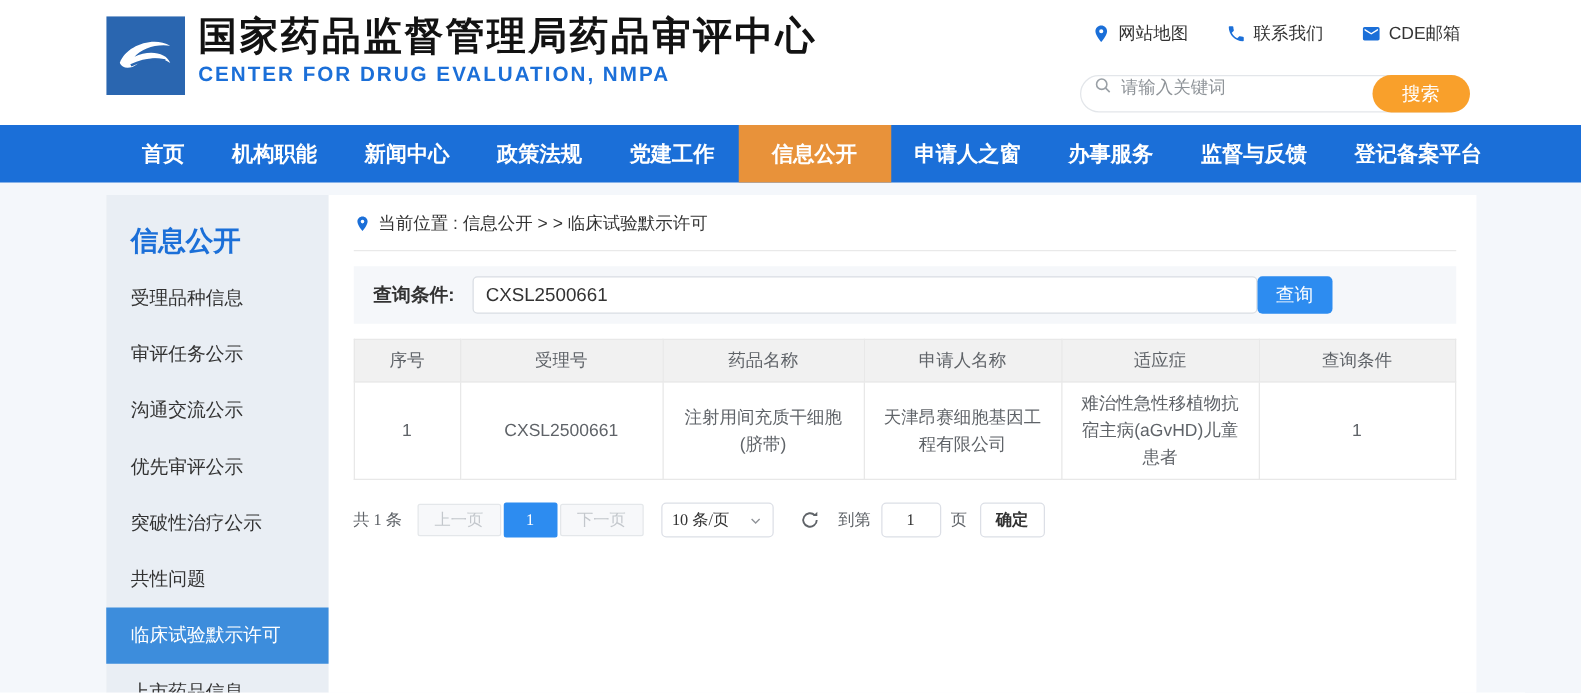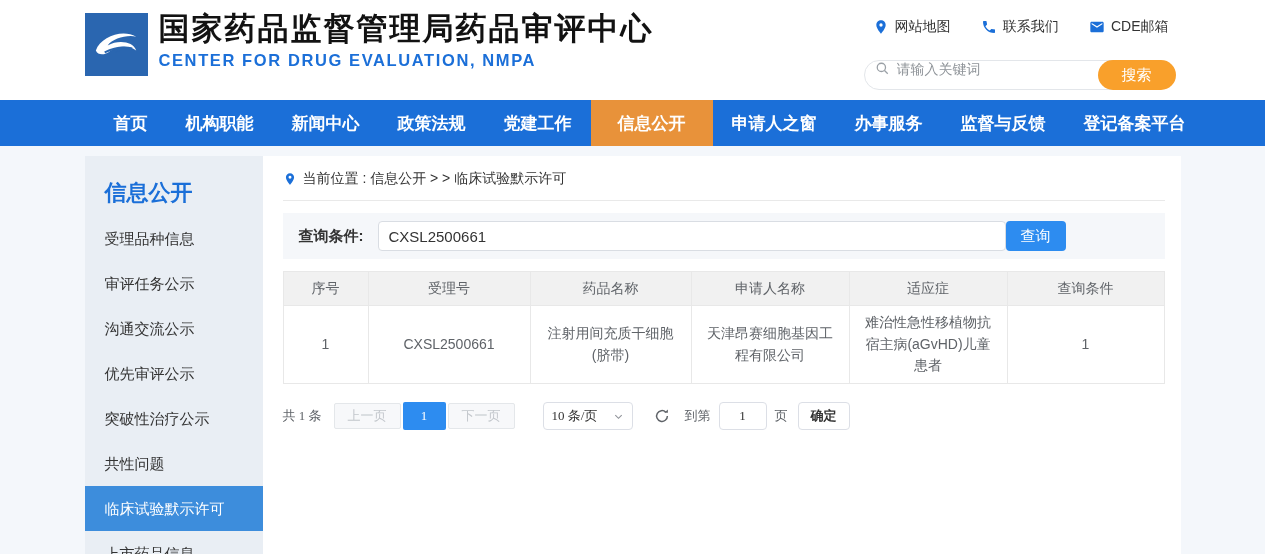--- a/index.html
+++ b/index.html
@@ -49,21 +49,21 @@
 
   table.results { margin-top:12px; width:100%; border-collapse:collapse; table-layout:fixed; }
   table.results th, table.results td { border:1px solid #e8e8e8; text-align:center; font-size:14px; color:#5f6368; font-weight:normal; }
   table.results th { background:#f1f1f1; height:34px; }
   table.results td { height:56px; padding:6px 10px; line-height:1.55; }
 
   .pager { margin-top:18px; display:flex; align-items:center; font-size:13px; color:#5f6368;font-family:Liberation Serif, serif; }
   .pager .total { margin-right:12px; }
   .pg-btn { height:16px; padding:12px 13px; border:1px solid #e4e7ea; background:#f7f8fa; color:#c3c7cc; font-size:13px; display:flex; align-items:center; border-radius:2px; cursor:default; }
   .pg-num { width:43px; height:28px; background:#2d8cf0; color:#fff; display:flex; align-items:center; justify-content:center; border-radius:2px; margin:0 2px; cursor:pointer; }
-  .pg-size { margin-left:28px; width:90px; height:28px; border:1px solid #dcdfe6; border-radius:4px; background:#fff; display:flex; align-items:center; justify-content:space-between; padding:0 8px; color:#333; cursor:pointer; }
+  .pg-size { margin-left:14px; width:90px; height:28px; border:1px solid #dcdfe6; border-radius:4px; background:#fff; display:flex; align-items:center; justify-content:space-between; padding:0 8px; color:#333; cursor:pointer; }
   .pg-size svg { width:11px; height:11px; }
   .pg-refresh { margin:0 14px 0 20px; width:18px; height:18px; cursor:pointer; }
   .pg-goto-input { width:48px; height:28px; border:1px solid #dcdfe6; border-radius:4px; text-align:center; font-size:13px; color:#333; outline:none; margin:0 8px; font-family:inherit; }
   .pg-confirm { margin-left:10px; height:28px; padding:0 12px; border:1px solid #dcdfe6; border-radius:4px; background:#fff; font-size:13px; font-weight:bold; color:#333; cursor:pointer; font-family:inherit; }
 </style>
 </head>
 <body>
 
 <div class="header">
   <div class="inner">

